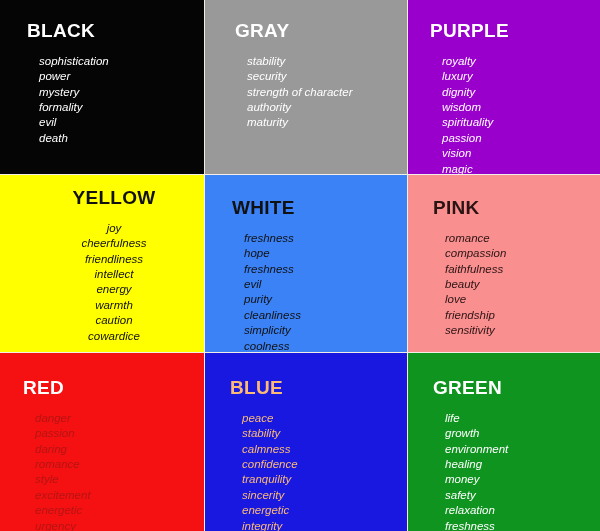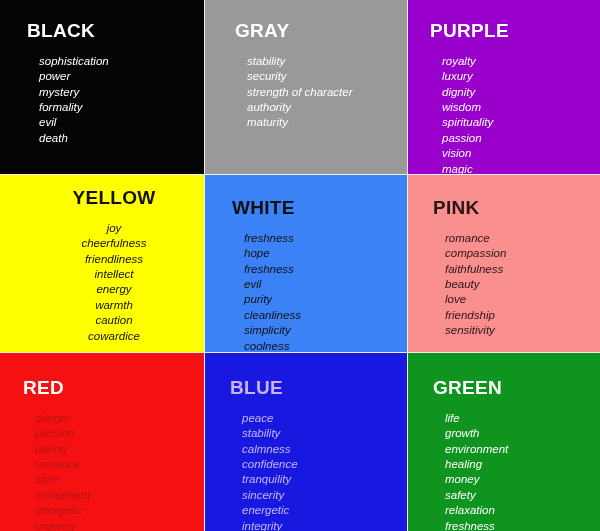--- a/index.html
+++ b/index.html
@@ -75,21 +75,21 @@
   .cell-white  .cell-title, .cell-white  .trait-item { color: #111111; }
 
   .cell-pink   { background: #fa8f8f; }
   .cell-pink   .cell-title, .cell-pink   .trait-item { color: #2b1414; }
 
   .cell-red    { background: #f51111; }
   .cell-red    .cell-title { color: #ffffff; }
   .cell-red    .trait-item { color: #b51414; }
 
   .cell-blue   { background: #1818e0; }
-  .cell-blue   .cell-title, .cell-blue   .trait-item { color: #c4b5fd; }
+  .cell-blue   .cell-title, .cell-blue   .trait-item { color: #fdba74; }
 
   .cell-green  { background: #109420; }
   .cell-green  .cell-title, .cell-green  .trait-item { color: #ffffff; }
 
   
   .cell-black .cell-inner { padding-left: 27px; padding-top: 20px; }
   .cell-gray   .cell-inner { padding-top: 20px; padding-left: 30px; }
   .cell-purple .cell-inner { padding-top: 20px; padding-left: 22px; }
   .cell-yellow .cell-inner { padding-top: 12px; padding-left: 24px; text-align: center; }
   .cell-white  .cell-inner { padding-top: 22px; padding-left: 27px; }

